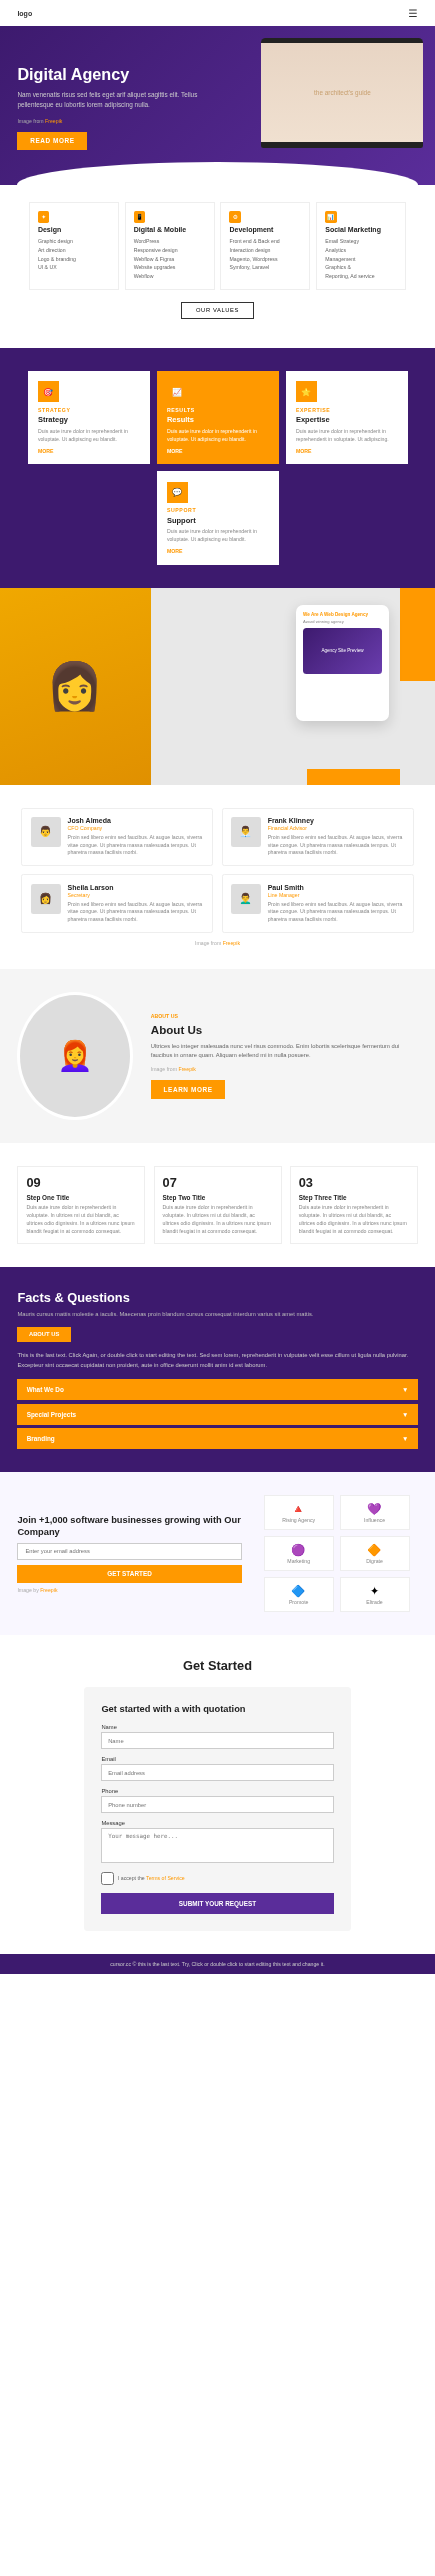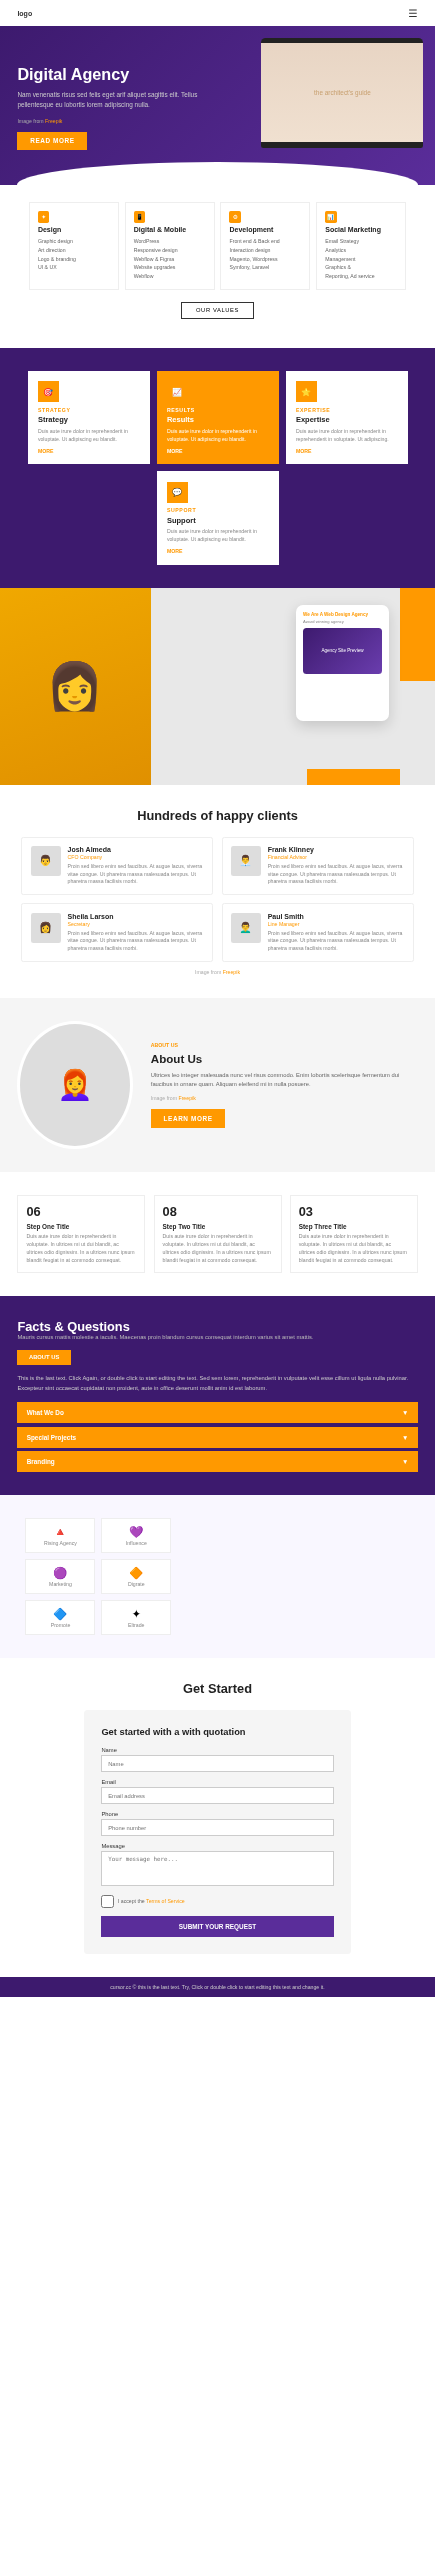--- a/index.html
+++ b/index.html
@@ -82,21 +82,21 @@
     
     .steps { padding: 23px 17.4px; background: #fff; }
     .steps-grid { display: flex; gap: 8.1px; }
     .step-card { flex: 1; padding: 8.1px; border: 0.6px solid #eee; }
     .step-num { font-size: 12.8px; font-weight: 900; color: #222; margin-bottom: 3.5px; }
     .step-title { font-size: 6.4px; font-weight: bold; color: #222; margin-bottom: 3.5px; }
     .step-text { font-size: 5.2px; color: #888; line-height: 1.5; }
 
     
     .faq { background: #3d1a6e; padding: 23px 17.4px; }
-    .faq-title { color: #fff; font-size: 12.8px; font-weight: 700; margin-bottom: 0; }
+    .faq-title { color: #fff; font-size: 12.8px; font-weight: 700; margin-bottom: 6px; }
     .faq-subtitle { color: #bbb; font-size: 5.8px; margin-bottom: 9.3px; }
     .faq-about-btn { background: #f90; color: #fff; border: none; padding: 4.6px 11.6px; font-size: 5.8px; font-weight: bold; text-transform: uppercase; cursor: pointer; margin-bottom: 9.3px; }
     .faq-text { font-size: 5.8px; color: #ccc; line-height: 1.6; margin-bottom: 9.3px; }
     .accordion { display: flex; flex-direction: column; gap: 3.5px; }
     .accordion-item { background: #f90; padding: 7px 9.3px; cursor: pointer; color: #fff; font-size: 6.4px; font-weight: bold; display: flex; justify-content: space-between; align-items: center; }
 
     
     .company { padding: 23px 17.4px; background: #f9f7ff; }
     .company-inner { display: flex; gap: 14px; align-items: center; }
     .company-left { flex: 1; }
@@ -244,21 +244,20 @@
           <span style="color:#fff; font-size:4.6px;">Agency Site Preview</span>
         </div>
       </div>
       <div style="position:absolute; right:0; top:0; width:35px; height:93px; background:#f90; z-index:0;"></div>
       <div style="position:absolute; bottom:0; right:35px; width:93px; height:16.2px; background:#f90; z-index:0;"></div>
     </div>
   </div>
 </section>
 
 <section class="clients">
-  <h2 class="section-title">Hundreds of happy clients</h2>
   <div class="clients-grid">
     <div class="client-card">
       <div class="client-avatar">👨</div>
       <div>
         <div class="client-name">Josh Almeda</div>
         <div class="client-role">CFO Company</div>
         <div class="client-text">Proin sed libero enim sed faucibus. At augue lacus, viverra vitae congue. Ut pharetra massa malesuada tempus. Ut pharetra massa facilisis morbi.</div>
       </div>
     </div>
     <div class="client-card">
@@ -302,26 +301,26 @@
     <div class="about-credit">
       Image from <a>Freepik</a>
     </div>
     <button class="btn-orange">LEARN MORE</button>
   </div>
 </section>
 
 <section class="steps">
   <div class="steps-grid">
     <div class="step-card">
-      <div class="step-num">06</div>
+      <div class="step-num">09</div>
       <div class="step-title">Step One Title</div>
       <div class="step-text">Duis aute irure dolor in reprehenderit in voluptate. In ultrices mi ut dui blandit, ac ultrices odio dignissim. In a ultrices nunc ipsum blandit feugiat in at commodo consequat.</div>
     </div>
     <div class="step-card">
-      <div class="step-num">08</div>
+      <div class="step-num">07</div>
       <div class="step-title">Step Two Title</div>
       <div class="step-text">Duis aute irure dolor in reprehenderit in voluptate. In ultrices mi ut dui blandit, ac ultrices odio dignissim. In a ultrices nunc ipsum blandit feugiat in at commodo consequat.</div>
     </div>
     <div class="step-card">
       <div class="step-num">03</div>
       <div class="step-title">Step Three Title</div>
       <div class="step-text">Duis aute irure dolor in reprehenderit in voluptate. In ultrices mi ut dui blandit, ac ultrices odio dignissim. In a ultrices nunc ipsum blandit feugiat in at commodo consequat.</div>
     </div>
   </div>
 </section>
@@ -342,20 +341,28 @@
     </div>
     <div class="accordion-item">
       <span>Branding</span>
       <span>▼</span>
     </div>
   </div>
 </section>
 
 <section class="company">
   <div class="company-inner">
+    <div class="company-left">
+      <h2 class="company-title">Join +1,000 software businesses growing with Our Company</h2>
+      <input class="company-input" type="email" placeholder="Enter your email address" style="">
+      <button class="company-btn">Get Started</button>
+      <div class="company-credit">
+        Image by <a>Freepik</a>
+      </div>
+    </div>
     <div class="company-right">
       <div class="company-logo-item">
         <div class="company-logo-icon">🔺</div>
         <div class="company-logo-name">Rising Agency</div>
       </div>
       <div class="company-logo-item">
         <div class="company-logo-icon">💜</div>
         <div class="company-logo-name">Influence</div>
       </div>
       <div class="company-logo-item">

